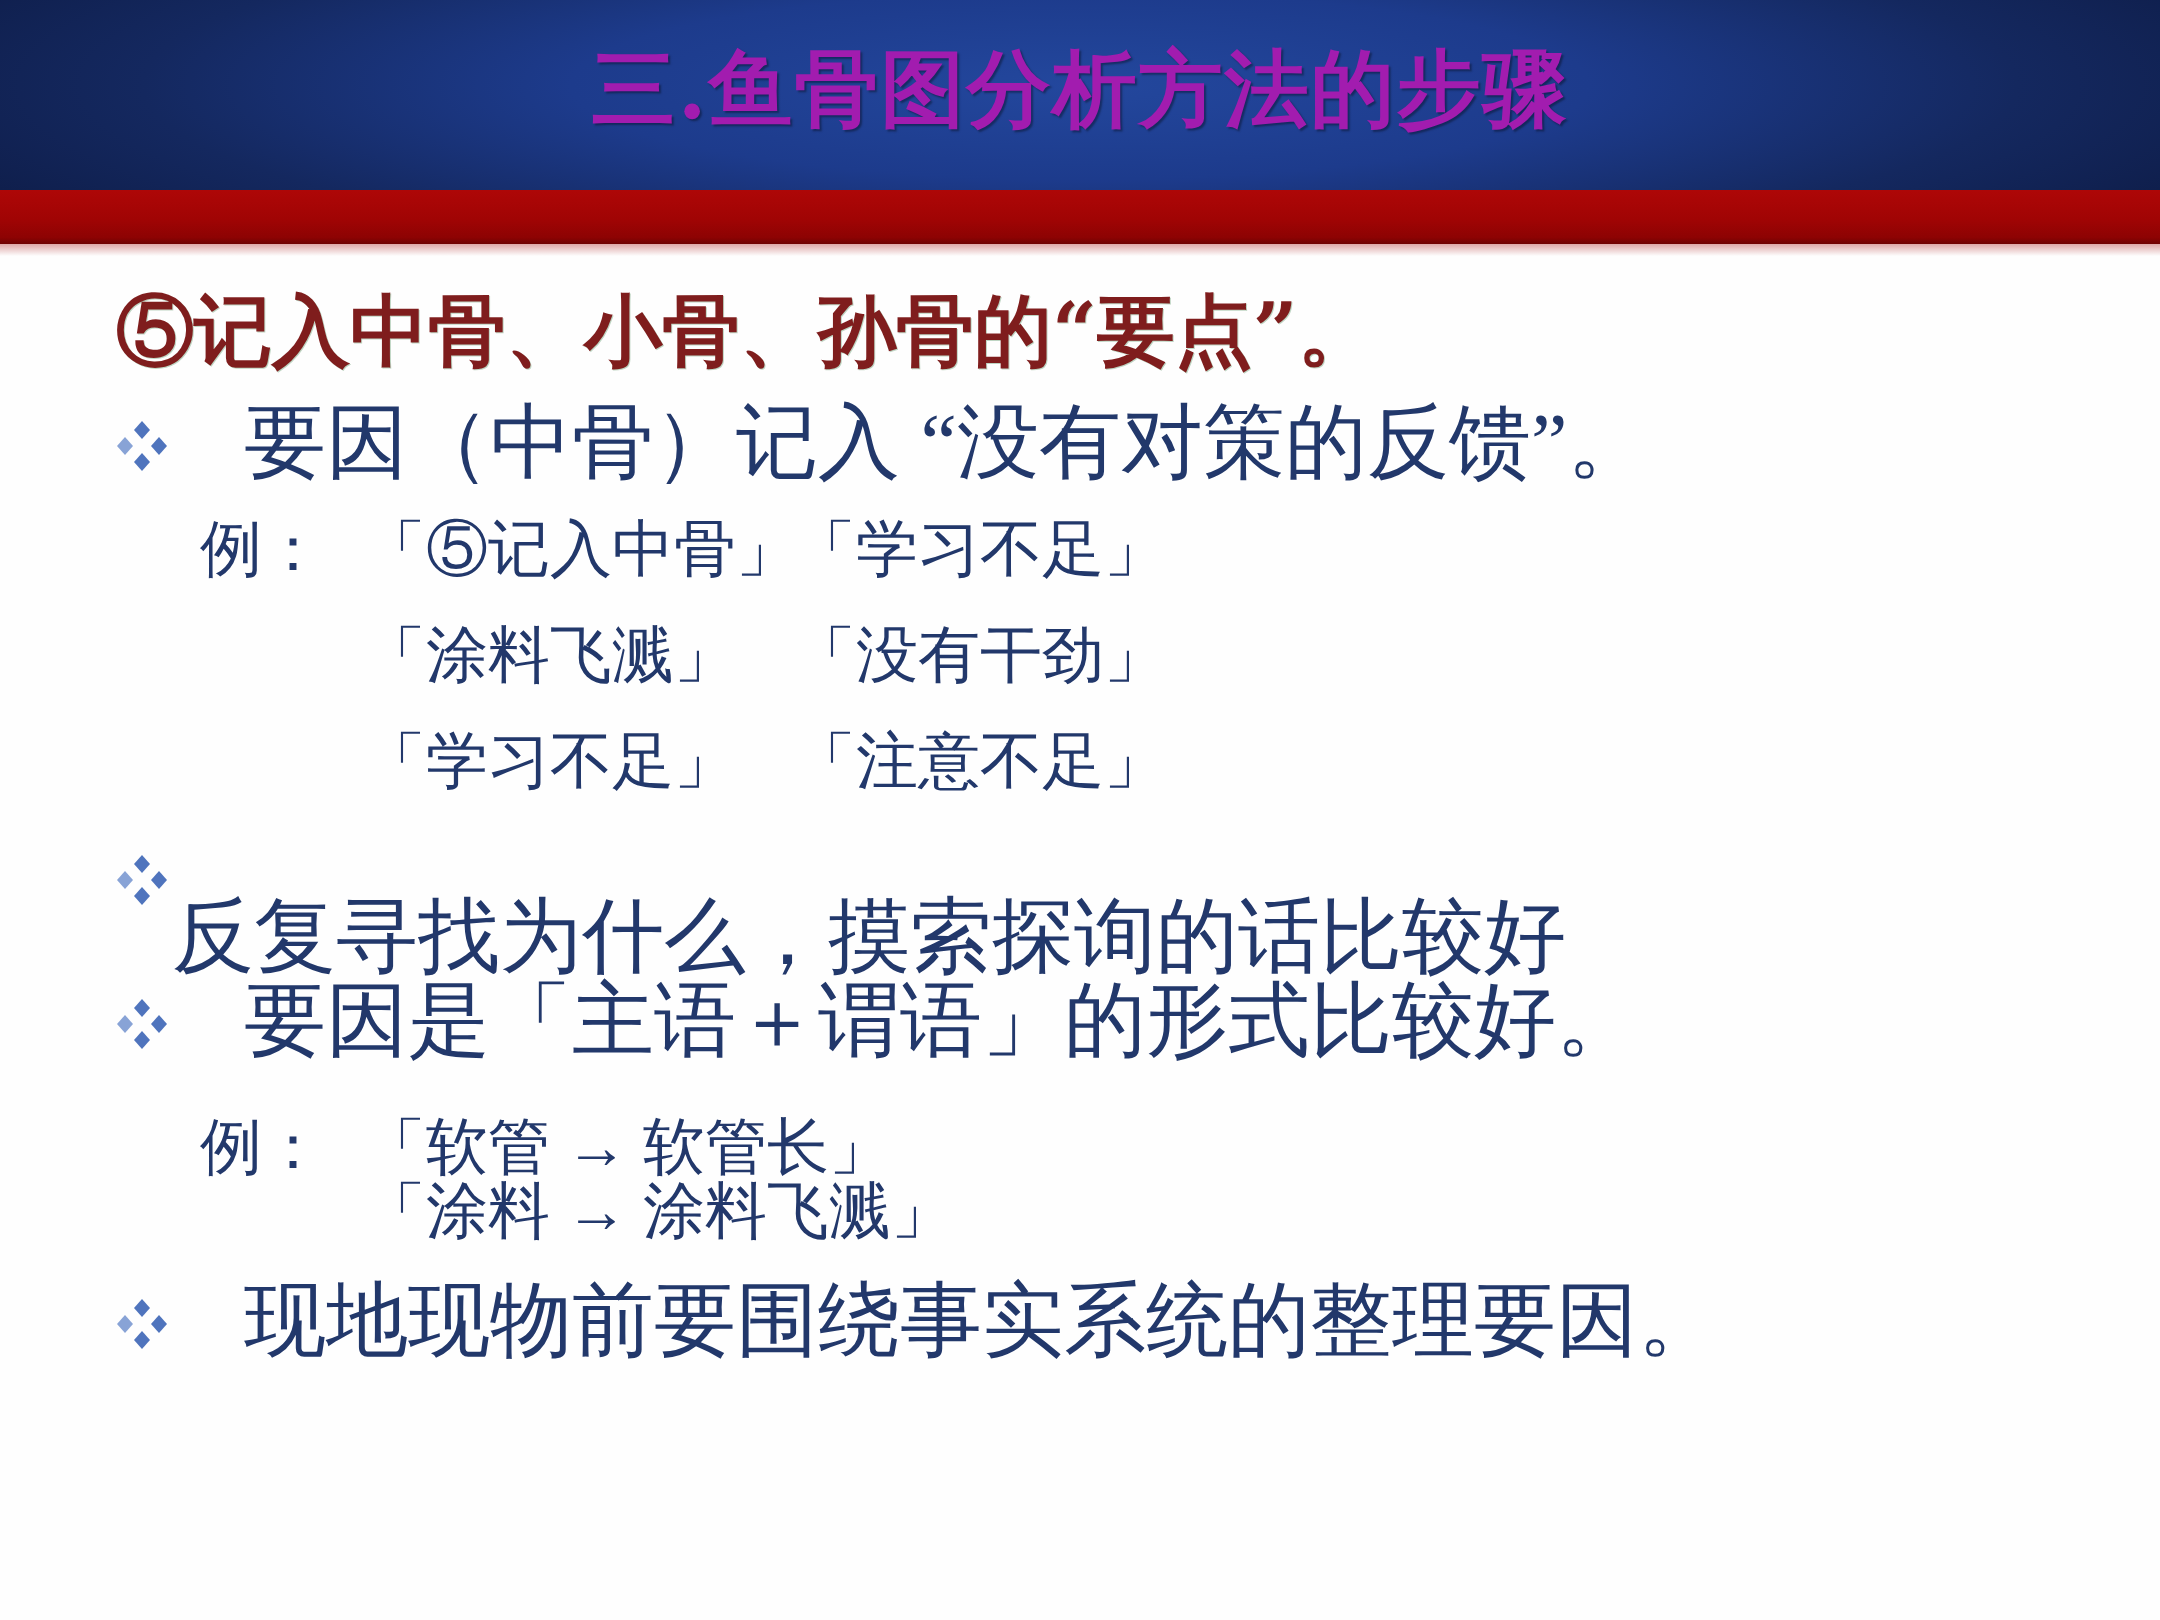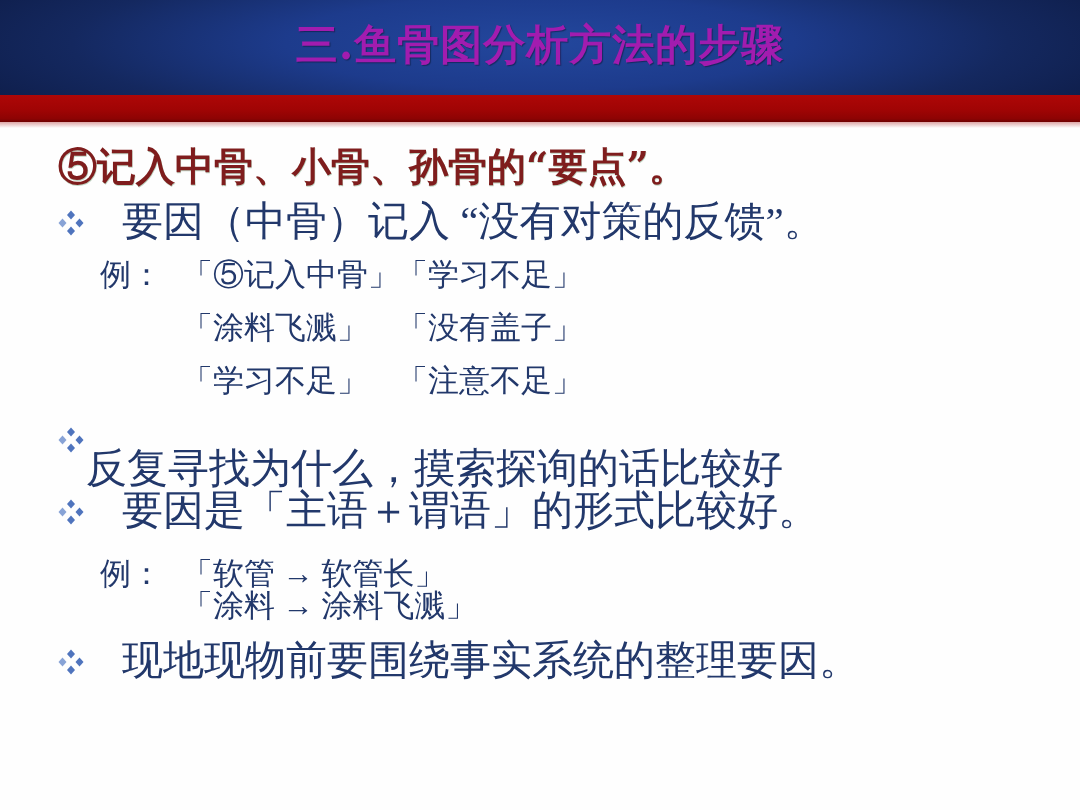--- a/index.html
+++ b/index.html
@@ -145,21 +145,21 @@
         </svg>
       </span>
       <span class="bullet-text">要因（中骨）记入 “没有对策的反馈”。</span>
     </div>
 
     <div class="example-row" style="left:100px; top:127px;">
       <span class="ex-label">例：</span><span class="ex-col1">「⑤记入中骨」</span><span class="ex-col2">「学习不足」</span>
     </div>
 
     <div class="example-row" style="left:100px; top:180px;">
-      <span class="ex-indent"></span><span class="ex-col1">「涂料飞溅」</span><span class="ex-col2">「没有盖子」</span>
+      <span class="ex-indent"></span><span class="ex-col1">「涂料飞溅」</span><span class="ex-col2">「没有干劲」</span>
     </div>
 
     <div class="example-row" style="left:100px; top:233px;">
       <span class="ex-indent"></span><span class="ex-col1">「学习不足」</span><span class="ex-col2">「注意不足」</span>
     </div>
 
     <div class="bullet-row" style="top:290px;flex-direction:column;">
       <span class="bullet-icon">
         <svg width="26" height="26" viewBox="0 0 26 26">
           <polygon points="13,0.5 17,5 13,9.5 9,5" fill="#4f74bd"></polygon>

